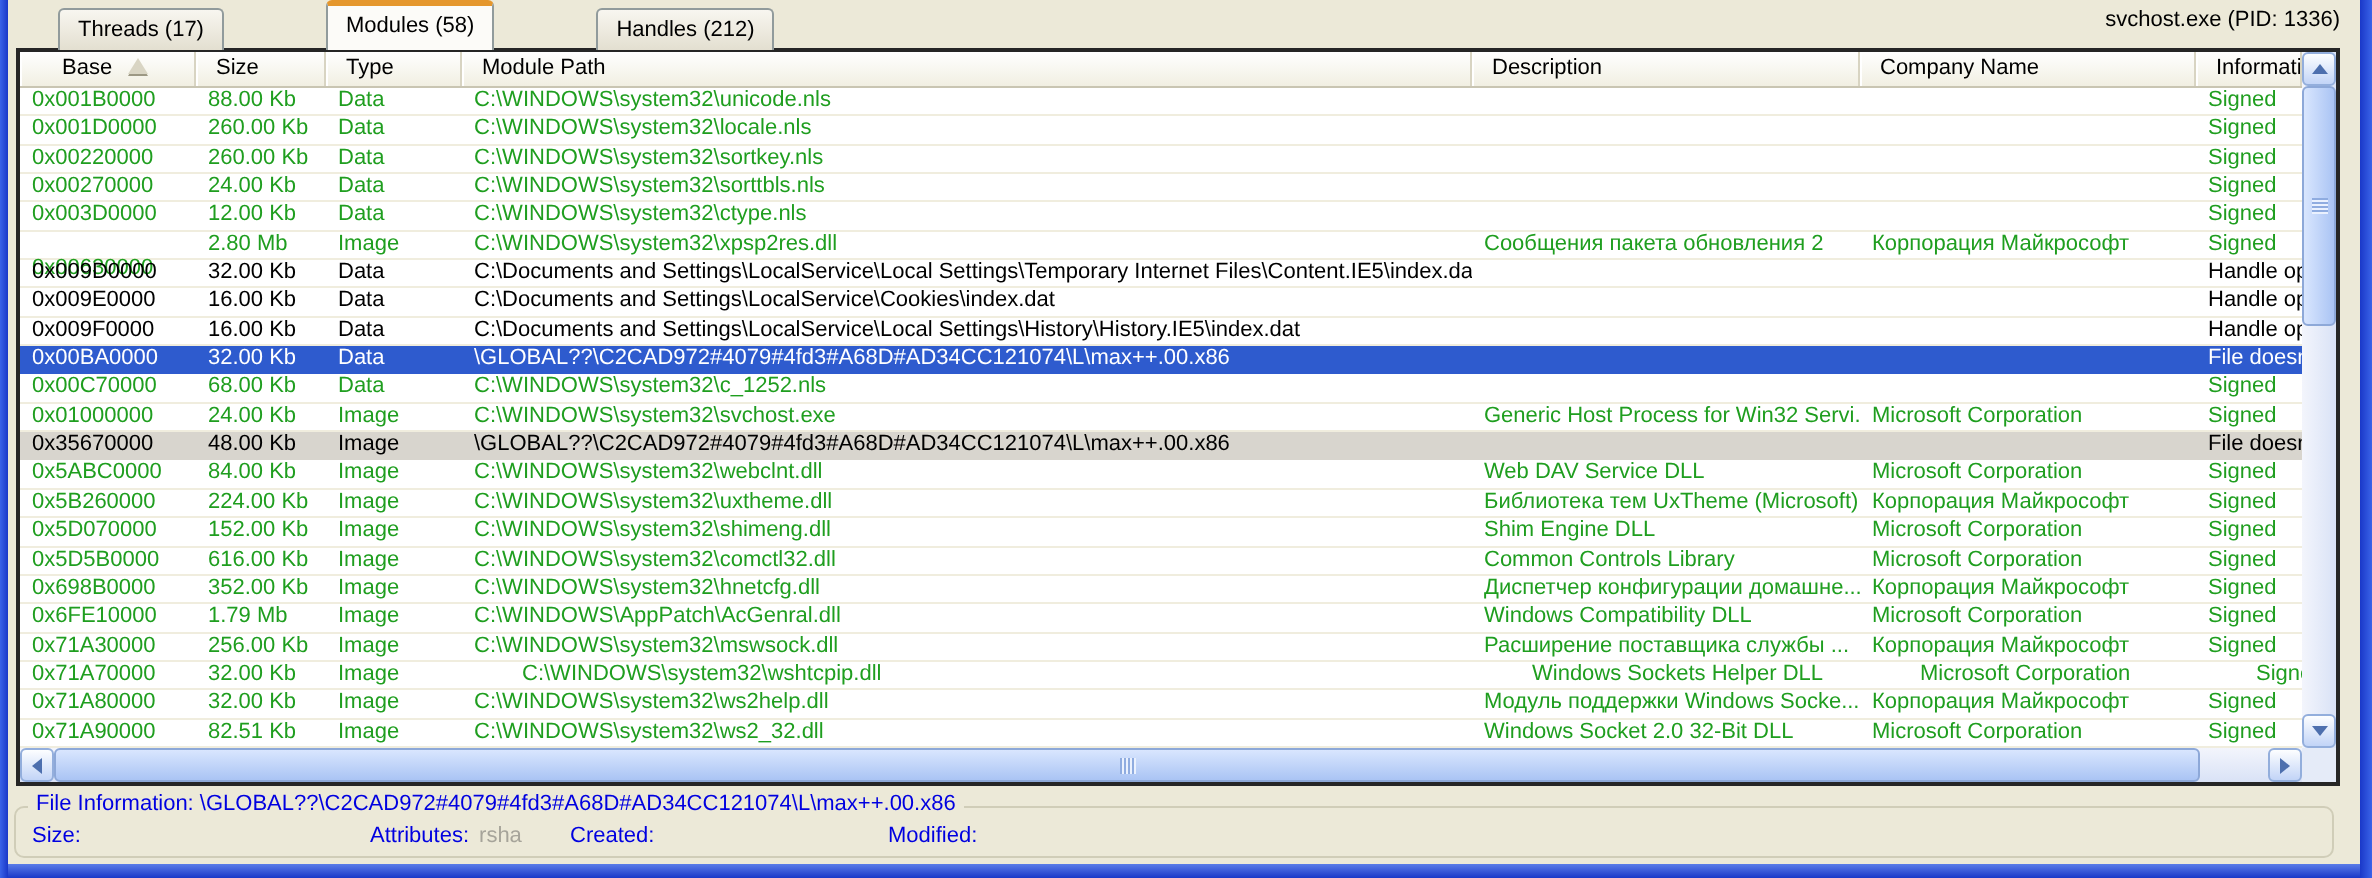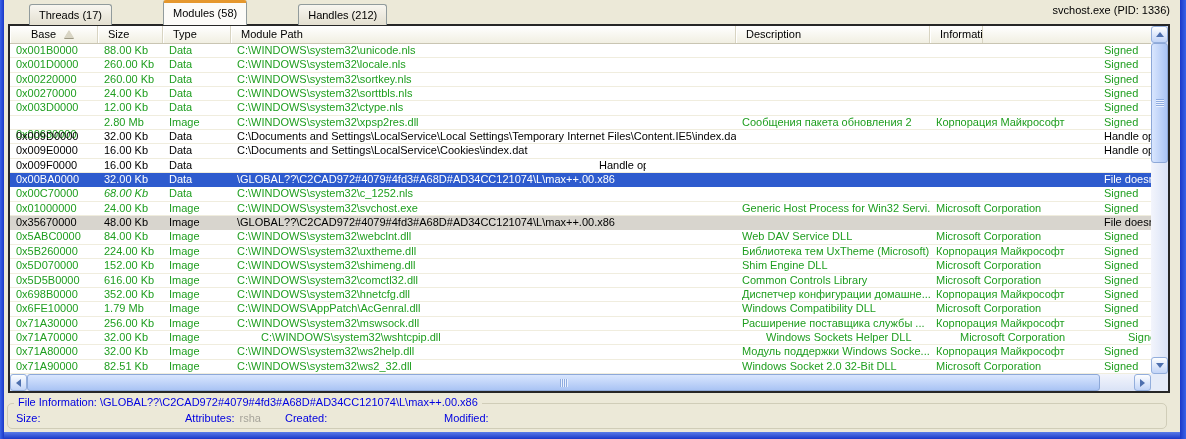--- a/index.html
+++ b/index.html
@@ -115,20 +115,21 @@
   <div class="tab">Handles (212)</div>
 </div>
 
 <div class="list-frame">
   <div class="header-row">
       <div class="hcell" style="width: 88px;"><span>Base</span><span class="sort-icon"></span></div>
       <div class="hcell" style="width: 65px;"><span>Size</span></div>
       <div class="hcell" style="width: 68px;"><span>Type</span></div>
       <div class="hcell" style="width: 505px;"><span>Module Path</span></div>
       <div class="hcell" style="width: 194px;"><span>Description</span></div>
+      <div class="hcell" style="width: 168px;"><span>Company Name</span></div>
       <div class="hcell" style="width: 53px;"><span>Information</span></div>
     </div>
   <div class="rows">
       <div class="row green">
         <div class="cell" style="width: 88px;">0x001B0000</div>
         <div class="cell" style="width: 65px;">88.00 Kb</div>
         <div class="cell" style="width: 68px;">Data</div>
         <div class="cell" style="width: 505px;">C:\WINDOWS\system32\unicode.nls</div>
         <div class="cell" style="width: 194px;"></div>
         <div class="cell" style="width: 168px;"></div>
@@ -194,36 +195,37 @@
         <div class="cell" style="width: 68px;">Data</div>
         <div class="cell" style="width: 505px;">C:\Documents and Settings\LocalService\Cookies\index.dat</div>
         <div class="cell" style="width: 194px;"></div>
         <div class="cell" style="width: 168px;"></div>
         <div class="cell" style="width: 53px;">Handle ope</div>
       </div>
       <div class="row black">
         <div class="cell" style="width: 88px;">0x009F0000</div>
         <div class="cell" style="width: 65px;">16.00 Kb</div>
         <div class="cell" style="width: 68px;">Data</div>
+        <div class="cell" style="width: 505px;">C:\Documents and Settings\LocalService\Local Settings\History\History.IE5\index.dat</div>
         <div class="cell" style="width: 194px;"></div>
         <div class="cell" style="width: 168px;"></div>
         <div class="cell" style="width: 53px;">Handle ope</div>
       </div>
       <div class="row selected">
         <div class="cell" style="width: 88px;">0x00BA0000</div>
         <div class="cell" style="width: 65px;">32.00 Kb</div>
         <div class="cell" style="width: 68px;">Data</div>
         <div class="cell" style="width: 505px;">\GLOBAL??\C2CAD972#4079#4fd3#A68D#AD34CC121074\L\max++.00.x86</div>
         <div class="cell" style="width: 194px;"></div>
         <div class="cell" style="width: 168px;"></div>
         <div class="cell" style="width: 53px;">File doesn'</div>
       </div>
       <div class="row green">
         <div class="cell" style="width: 88px;">0x00C70000</div>
-        <div class="cell" style="width: 65px; font-style: italic;">68.00 Kb</div>
+        <div class="cell" style="width: 65px;">68.00 Kb</div>
         <div class="cell" style="width: 68px;">Data</div>
         <div class="cell" style="width: 505px;">C:\WINDOWS\system32\c_1252.nls</div>
         <div class="cell" style="width: 194px;"></div>
         <div class="cell" style="width: 168px;"></div>
         <div class="cell" style="width: 53px;">Signed</div>
       </div>
       <div class="row green">
         <div class="cell" style="width: 88px;">0x01000000</div>
         <div class="cell" style="width: 65px;">24.00 Kb</div>
         <div class="cell" style="width: 68px;">Image</div>

